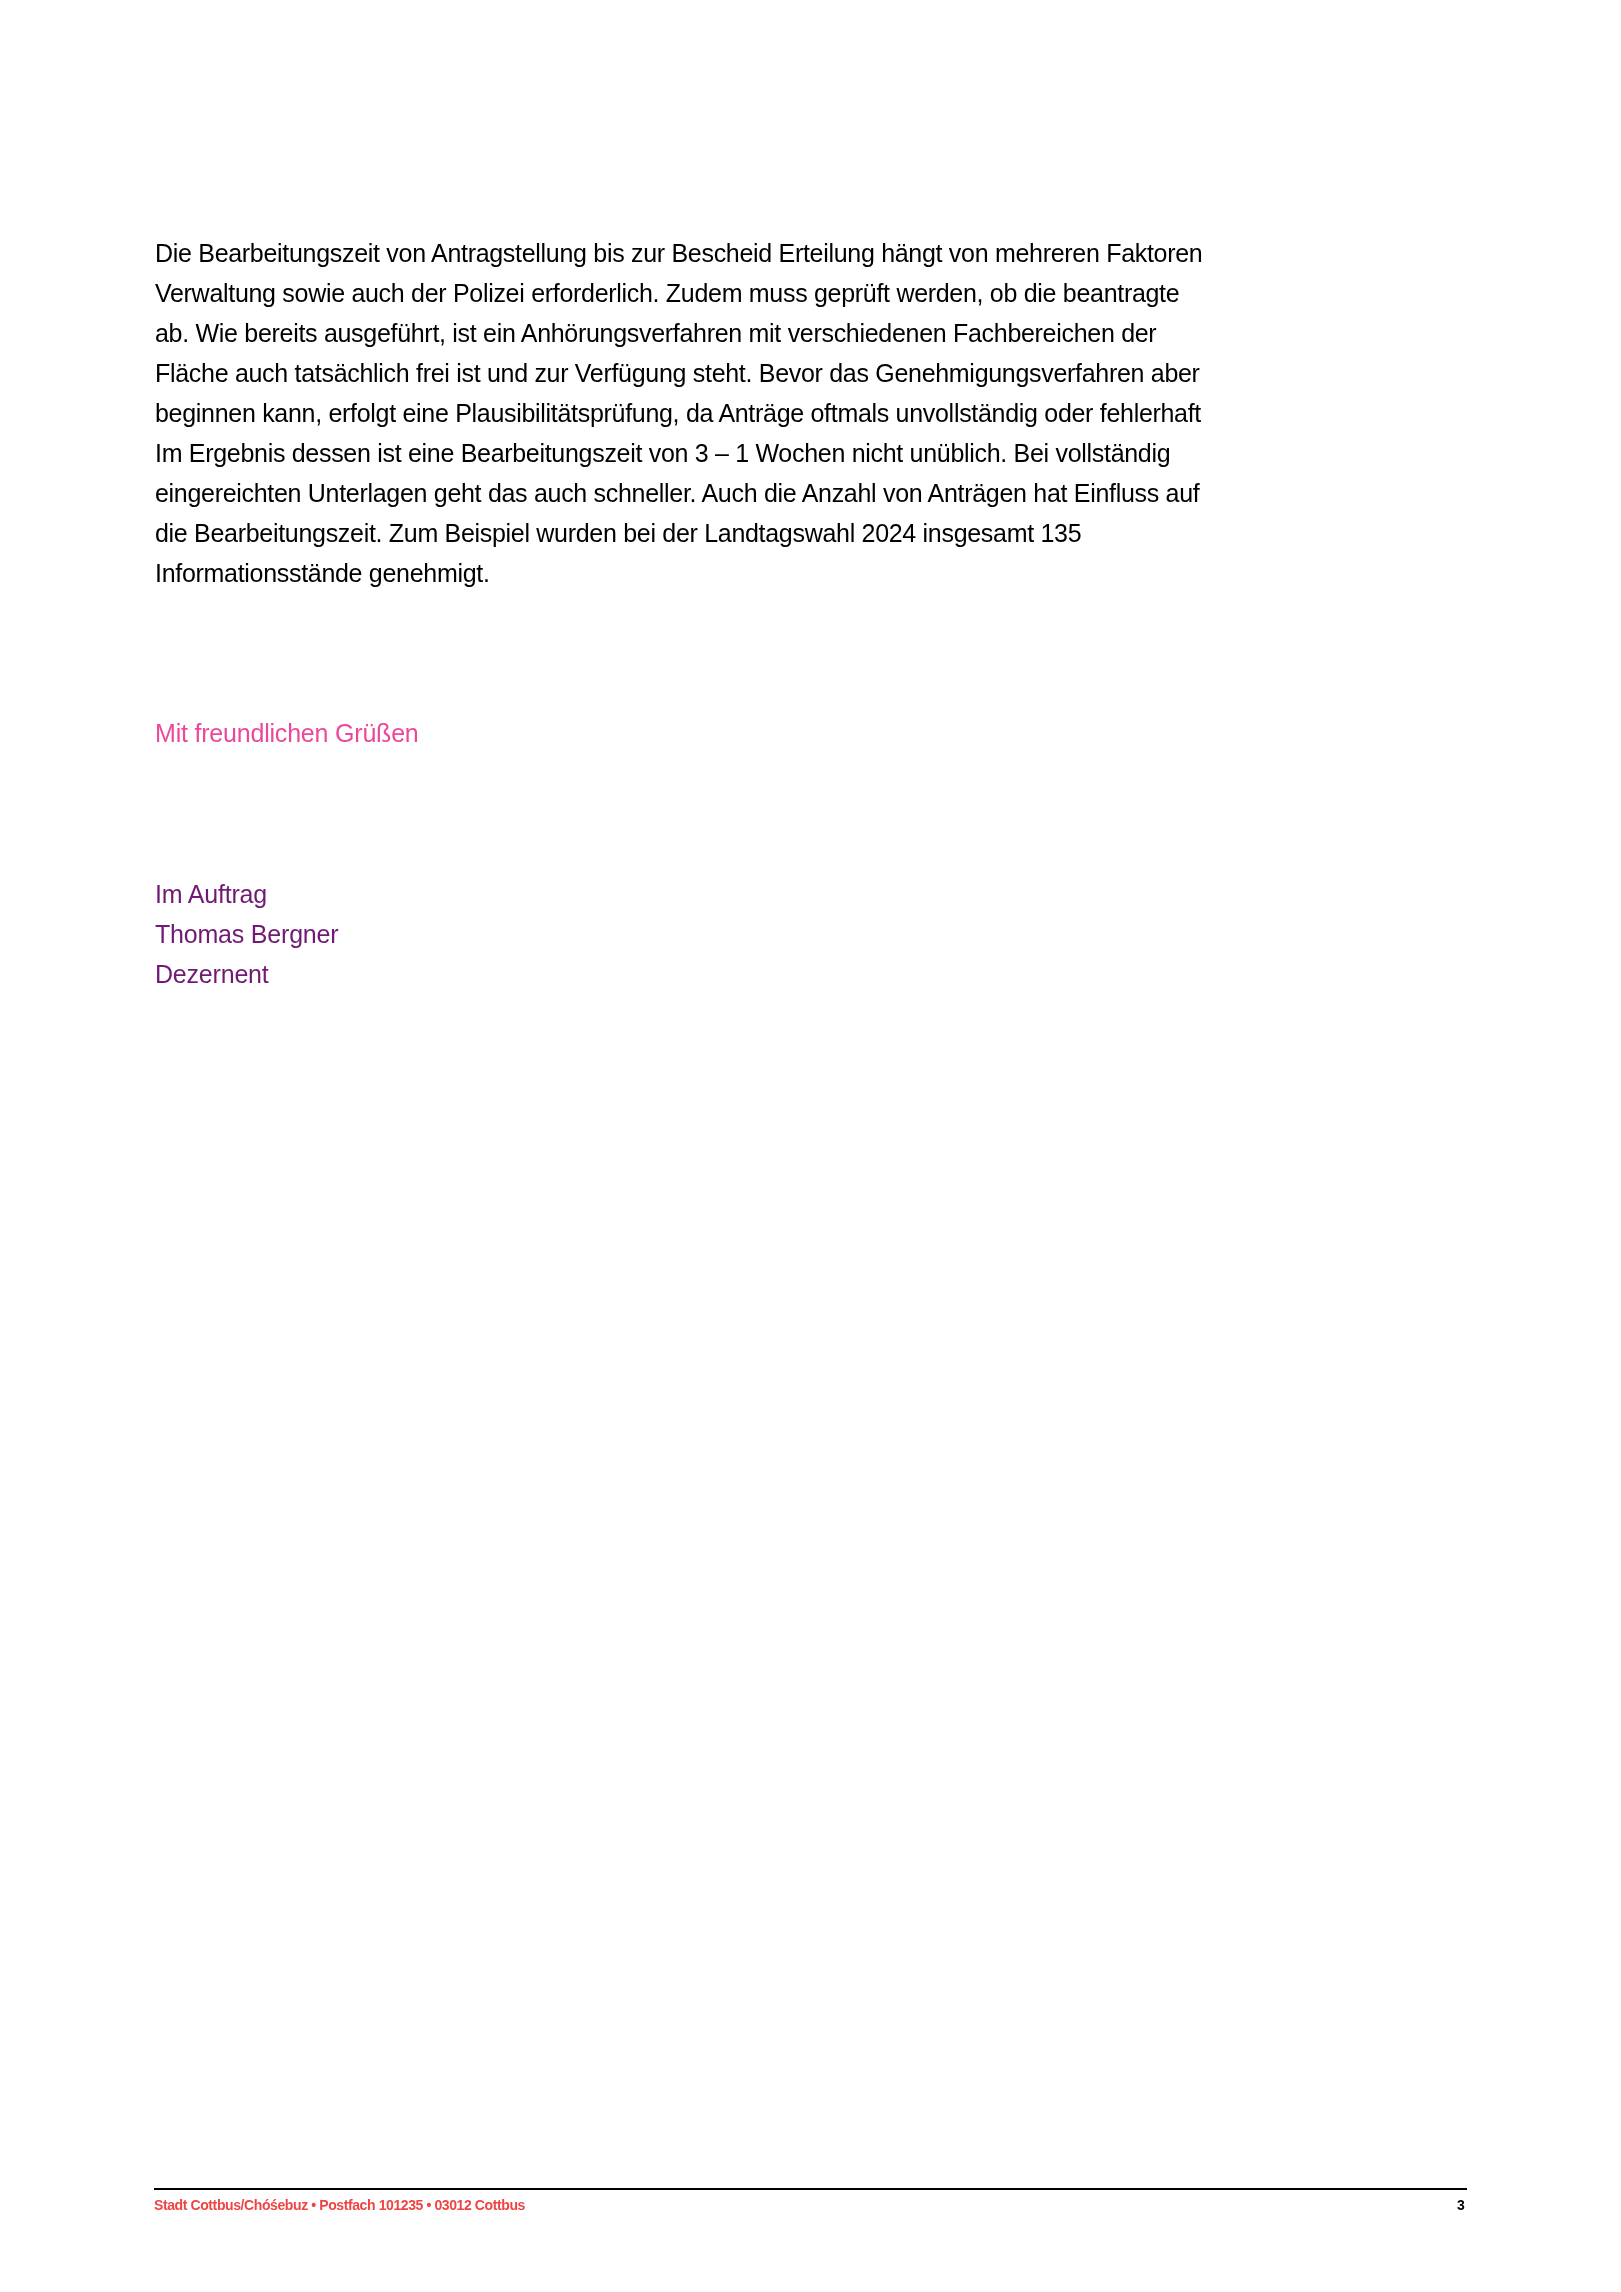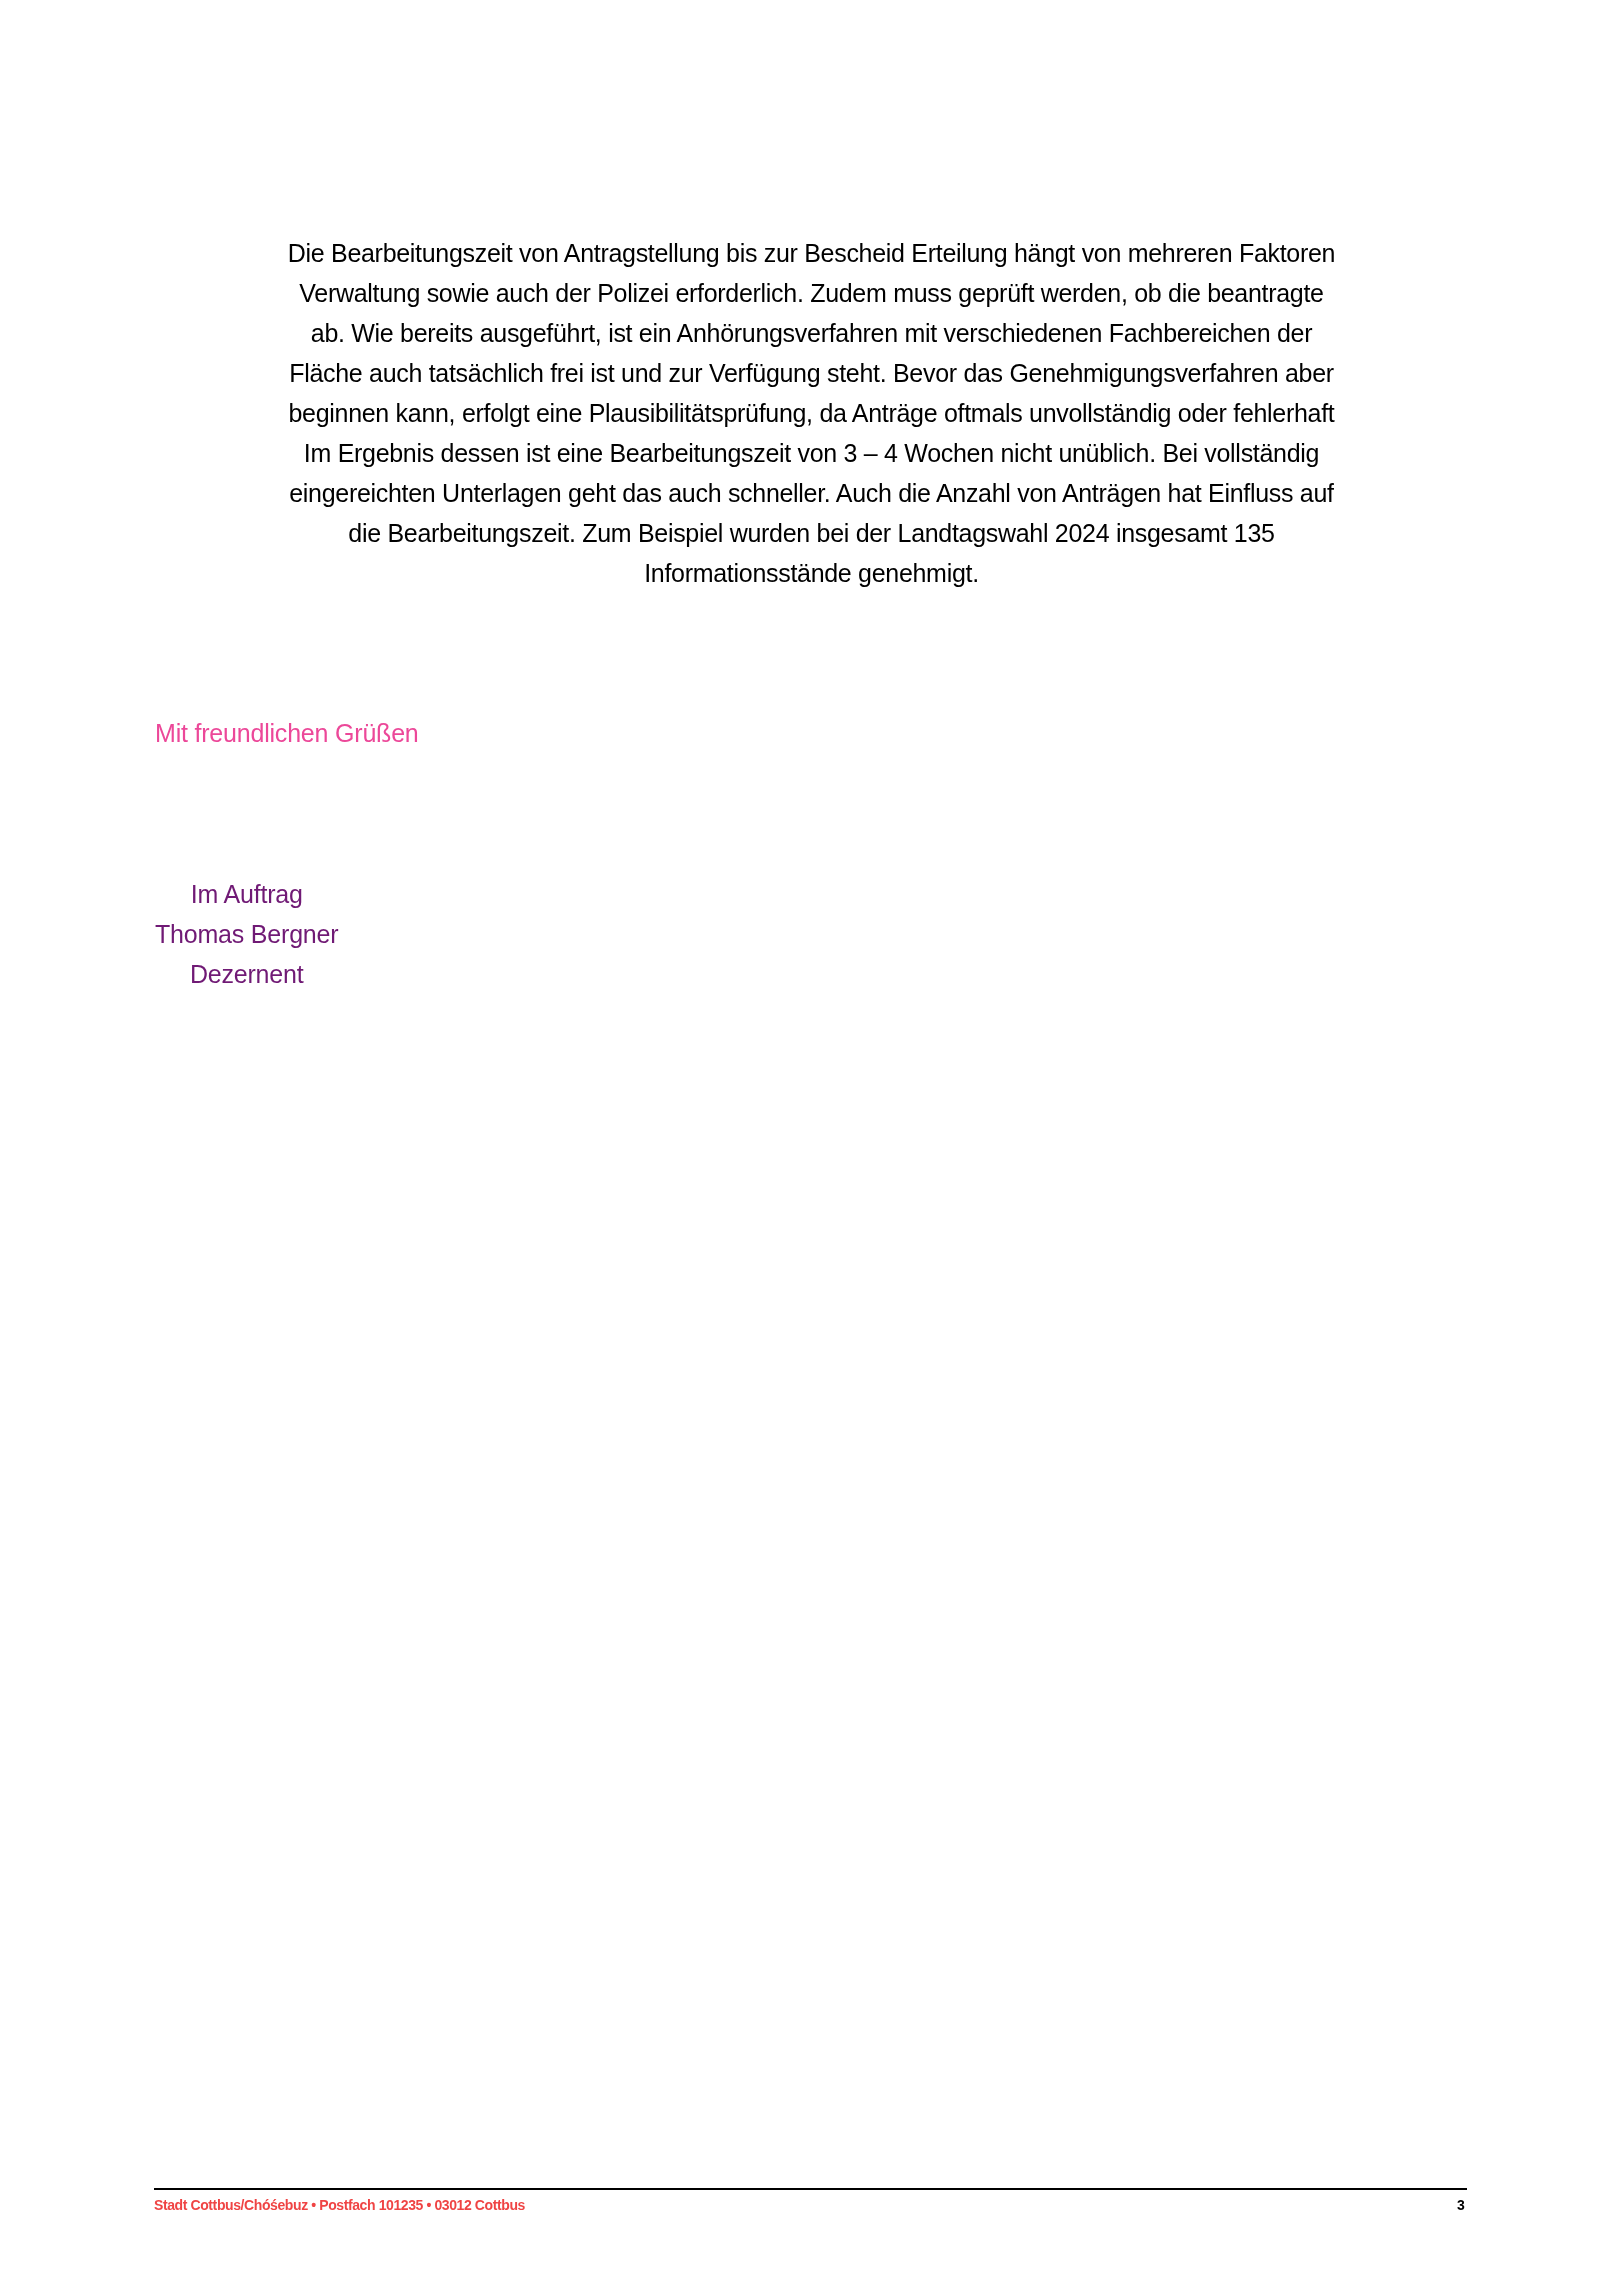--- a/index.html
+++ b/index.html
@@ -1,17 +1,17 @@
 <!DOCTYPE html>
 <html><head>
   <meta charset="utf-8">
   <style>
     html, body { margin: 0; padding: 0; background: #ffffff; }
     body { width: 1621px; height: 2293px; position: relative; overflow: hidden; }
-    .page { position: absolute; left: 0; top: 0; width: 1621px; height: 2293px; background: #fff; text-align: center; }
+    .page { position: absolute; left: 0; top: 0; width: 1621px; height: 2293px; background: #fff; }
     .body-text {
       position: absolute; left: 155px; top: 233px; width: 1313px;
       font-family: "Liberation Sans", sans-serif; font-size: 25px; line-height: 40px;
       color: #000; letter-spacing: -0.3px;
     }
     .line { display: block; white-space: nowrap; }
     .closing {
       position: absolute; left: 155px; top: 713px;
       font-family: "Liberation Sans", sans-serif; font-size: 25px; line-height: 40px; color: #ec4899;
       letter-spacing: -0.2px;
@@ -37,21 +37,21 @@
 </head>
 <body>
 
 <div class="page">
   <div class="body-text">
     <span class="line">Die Bearbeitungszeit von Antragstellung bis zur Bescheid Erteilung hängt von mehreren Faktoren</span>
     <span class="line">Verwaltung sowie auch der Polizei erforderlich. Zudem muss geprüft werden, ob die beantragte</span>
     <span class="line">ab. Wie bereits ausgeführt, ist ein Anhörungsverfahren mit verschiedenen Fachbereichen der</span>
     <span class="line">Fläche auch tatsächlich frei ist und zur Verfügung steht. Bevor das Genehmigungsverfahren aber</span>
     <span class="line">beginnen kann, erfolgt eine Plausibilitätsprüfung, da Anträge oftmals unvollständig oder fehlerhaft</span>
-    <span class="line">Im Ergebnis dessen ist eine Bearbeitungszeit von 3 – 4 Wochen nicht unüblich. Bei vollständig</span>
+    <span class="line">Im Ergebnis dessen ist eine Bearbeitungszeit von 3 – 1 Wochen nicht unüblich. Bei vollständig</span>
     <span class="line">eingereichten Unterlagen geht das auch schneller. Auch die Anzahl von Anträgen hat Einfluss auf</span>
     <span class="line">die Bearbeitungszeit. Zum Beispiel wurden bei der Landtagswahl 2024 insgesamt 135</span>
     <span class="line">Informationsstände genehmigt.</span>
   </div>
 
   <div class="closing">Mit freundlichen Grüßen</div>
 
   <div class="signature">
     <span class="line">Im Auftrag</span>
     <span class="line">Thomas Bergner</span>

